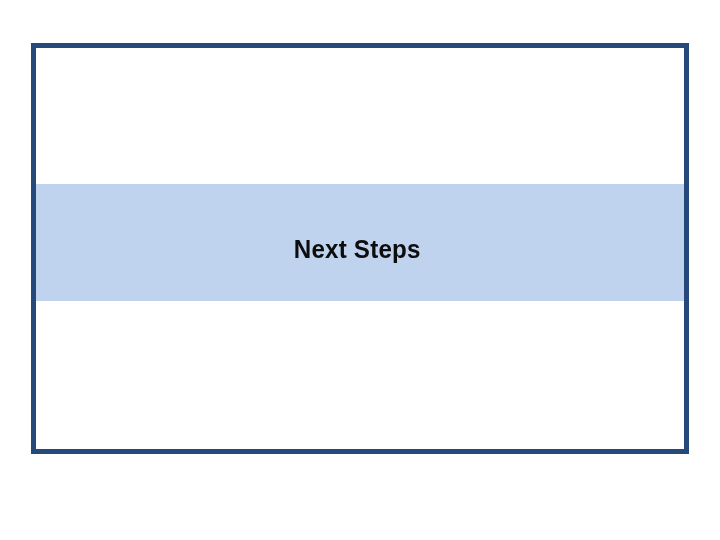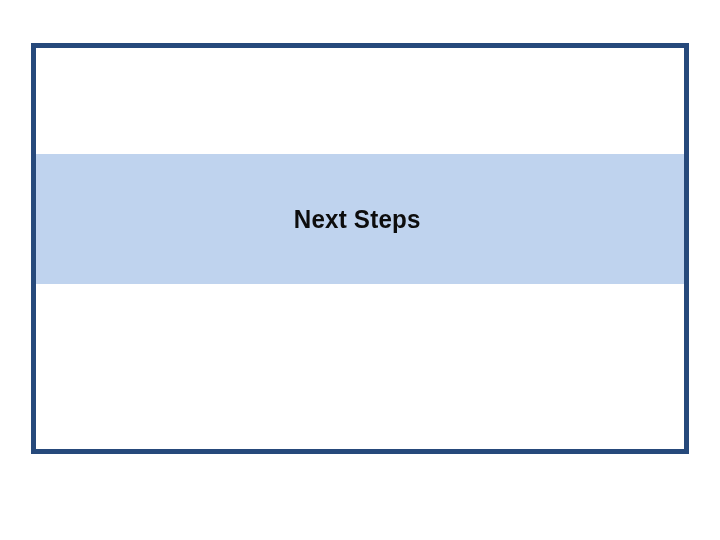--- a/index.html
+++ b/index.html
@@ -52,21 +52,21 @@
     top: 0;
     width: 100%;
     height: 123px;
     background: #ffffff;
   }
 
   
   #title-band {
     position: absolute;
     left: 0;
-    top: 106px;
+    top: 136px;
     width: 100%;
     height: 130px;
     background: #bfd3ee;
     display: flex;
     align-items: center;
     justify-content: center;
   }
 
   #slide-title {
     font-family: "Liberation Sans", sans-serif;

